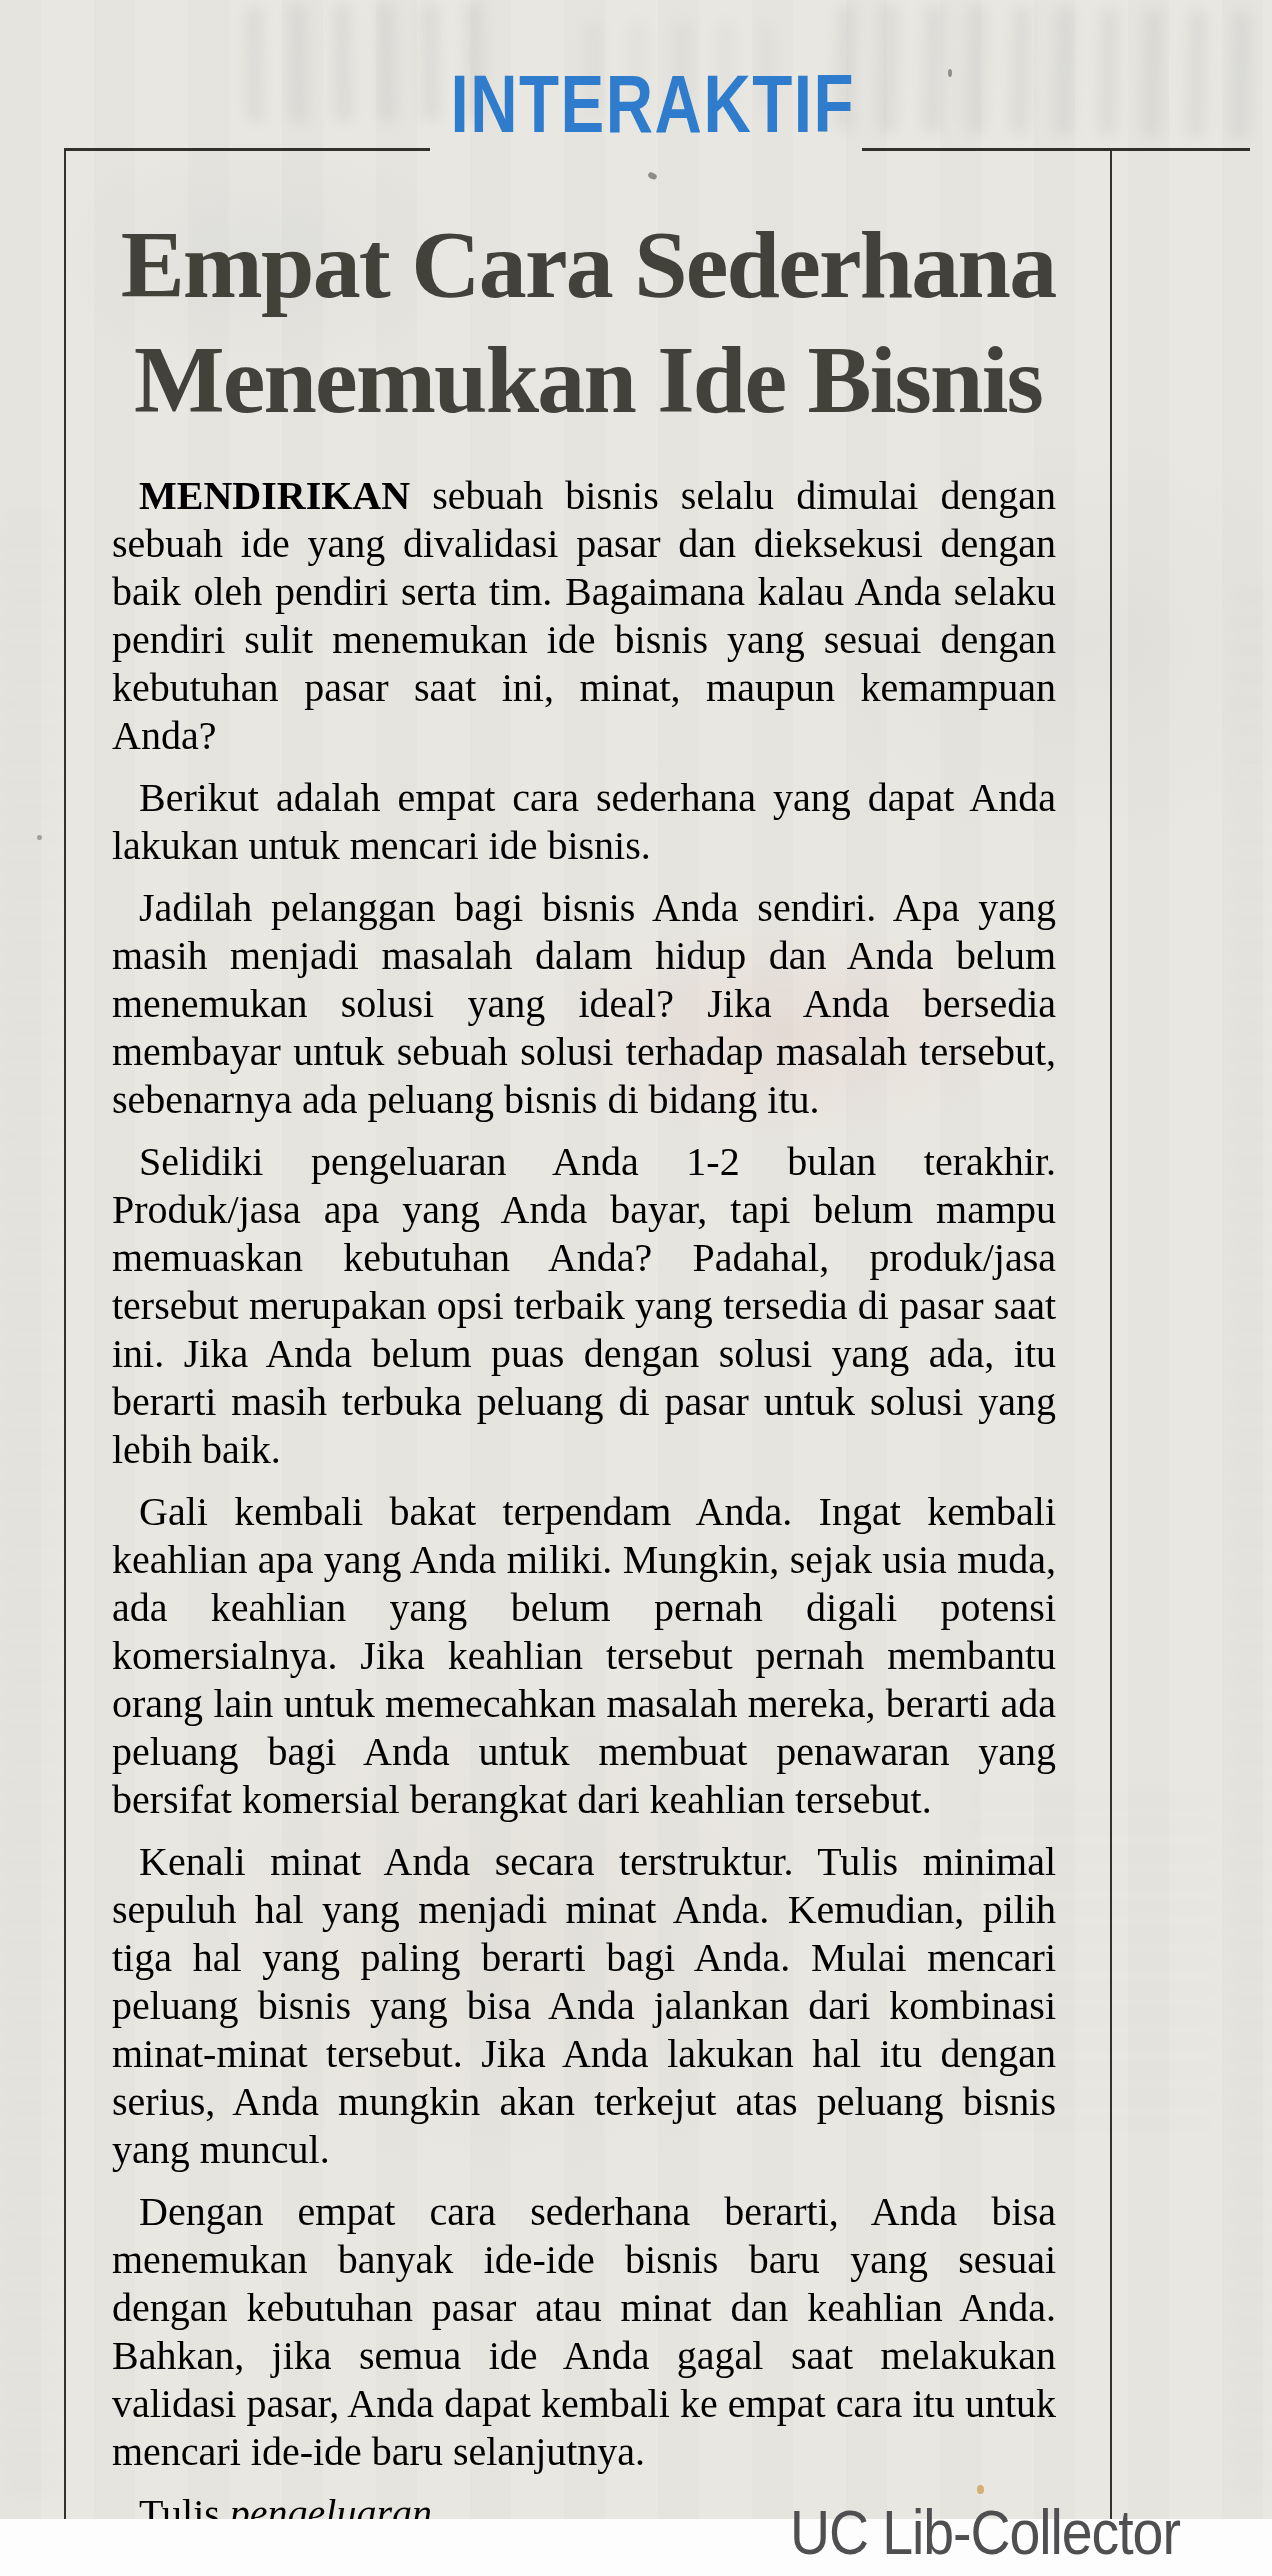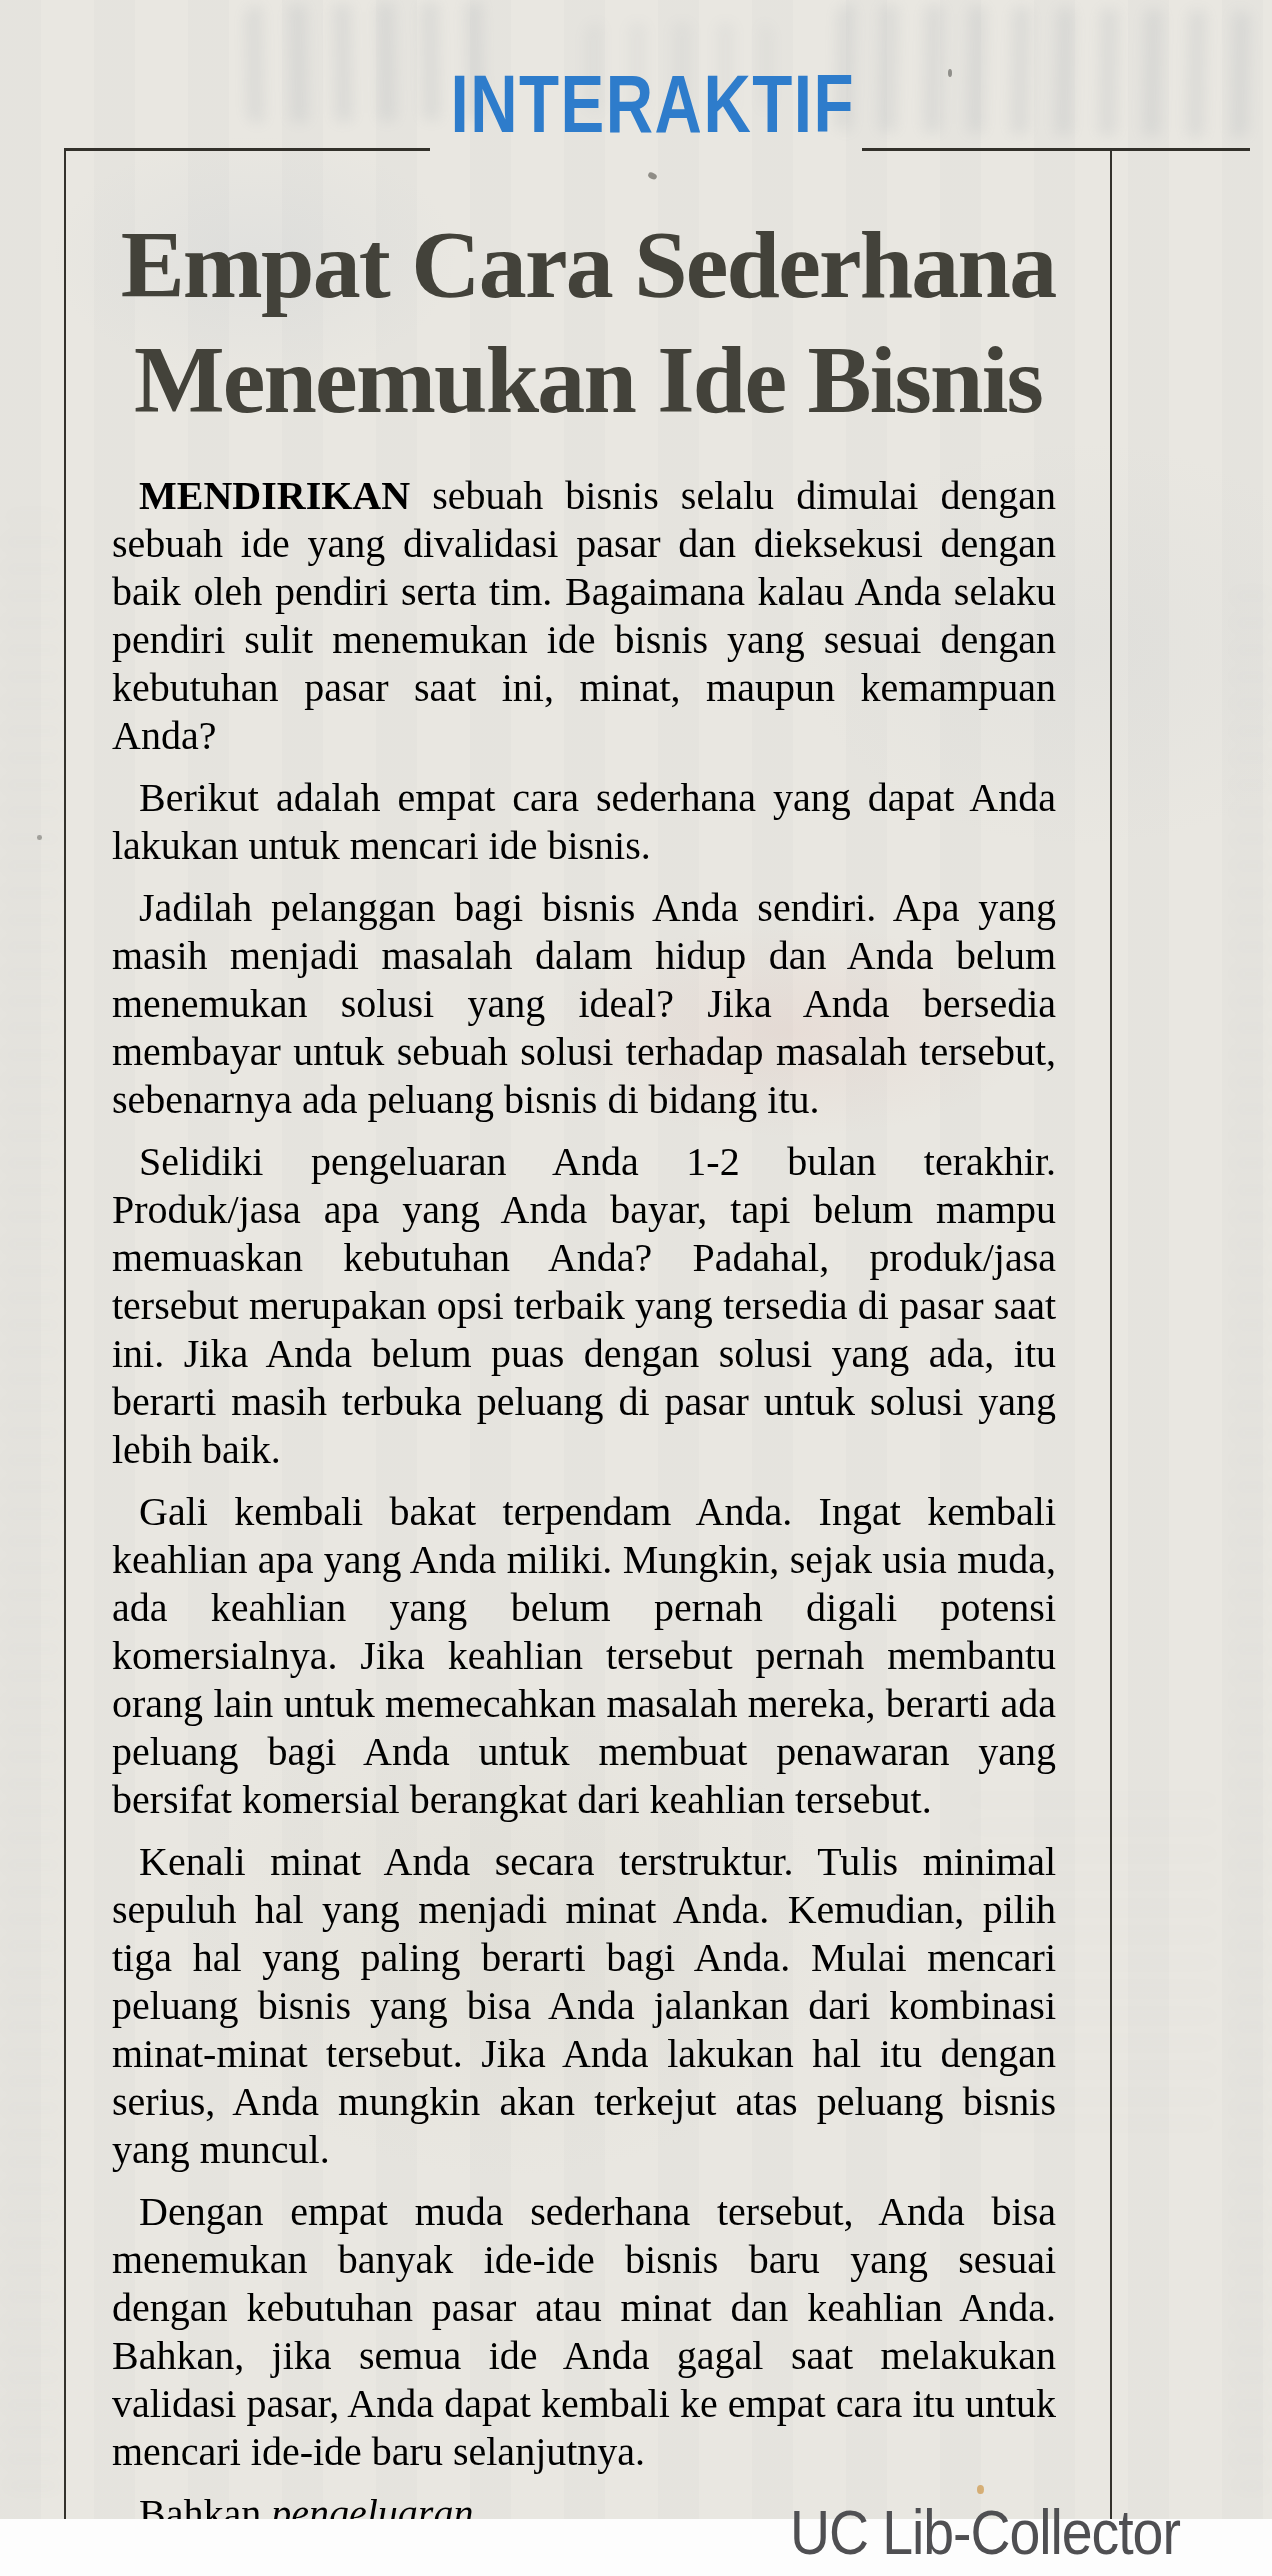--- a/index.html
+++ b/index.html
@@ -94,22 +94,22 @@
     <div>Menemukan Ide Bisnis</div>
   </div>
 
   <div class="article-body">
     <p><b>MENDIRIKAN</b><span> sebuah bisnis selalu dimulai dengan sebuah ide yang divalidasi pasar dan dieksekusi dengan baik oleh pendiri serta tim. Bagaimana kalau Anda selaku pendiri sulit menemukan ide bisnis yang sesuai dengan kebutuhan pasar saat ini, minat, maupun kemampuan Anda?</span></p>
     <p><span>Berikut adalah empat cara sederhana yang dapat Anda lakukan untuk mencari ide bisnis.</span></p>
     <p><span>Jadilah pelanggan bagi bisnis Anda sendiri. Apa yang masih menjadi masalah dalam hidup dan Anda belum menemukan solusi yang ideal? Jika Anda bersedia membayar untuk sebuah solusi terhadap masalah tersebut, sebenarnya ada peluang bisnis di bidang itu.</span></p>
     <p><span>Selidiki pengeluaran Anda 1-2 bulan terakhir. Produk/jasa apa yang Anda bayar, tapi belum mampu memuaskan kebutuhan Anda? Padahal, produk/jasa tersebut merupakan opsi terbaik yang tersedia di pasar saat ini. Jika Anda belum puas dengan solusi yang ada, itu berarti masih terbuka peluang di pasar untuk solusi yang lebih baik.</span></p>
     <p><span>Gali kembali bakat terpendam Anda. Ingat kembali keahlian apa yang Anda miliki. Mungkin, sejak usia muda, ada keahlian yang belum pernah digali potensi komersialnya. Jika keahlian tersebut pernah membantu orang lain untuk memecahkan masalah mereka, berarti ada peluang bagi Anda untuk membuat penawaran yang bersifat komersial berangkat dari keahlian tersebut.</span></p>
     <p><span>Kenali minat Anda secara terstruktur. Tulis minimal sepuluh hal yang menjadi minat Anda. Kemudian, pilih tiga hal yang paling berarti bagi Anda. Mulai mencari peluang bisnis yang bisa Anda jalankan dari kombinasi minat-minat tersebut. Jika Anda lakukan hal itu dengan serius, Anda mungkin akan terkejut atas peluang bisnis yang muncul.</span></p>
-    <p><span>Dengan empat muda sederhana tersebut, Anda bisa menemukan banyak ide-ide bisnis baru yang sesuai dengan kebutuhan pasar atau minat dan keahlian Anda. Bahkan, jika semua ide Anda gagal saat melakukan validasi pasar, Anda dapat kembali ke empat cara itu untuk mencari ide-ide baru selanjutnya.</span></p>
-    <p><span>Bahkan </span><i>pengeluaran.</i></p>
+    <p><span>Dengan empat cara sederhana berarti, Anda bisa menemukan banyak ide-ide bisnis baru yang sesuai dengan kebutuhan pasar atau minat dan keahlian Anda. Bahkan, jika semua ide Anda gagal saat melakukan validasi pasar, Anda dapat kembali ke empat cara itu untuk mencari ide-ide baru selanjutnya.</span></p>
+    <p><span>Tulis </span><i>pengeluaran.</i></p>
   </div>
 
   <div class="signature">
     <div class="sig-role">Direktur Ciputra Entrepreneurship</div>
   </div>
 </div>
 
 <div class="speck" style="left:648px;top:173px;width:9.4px;height:5.8px;background:rgba(70,68,60,.55);transform:rotate(25deg);"></div>
 <div class="speck" style="left:948px;top:69px;width:4.1px;height:8.2px;background:rgba(60,60,55,.5);"></div>
 <div class="speck" style="left:37px;top:835px;width:4.7px;height:4.7px;background:rgba(60,60,55,.4);"></div>

